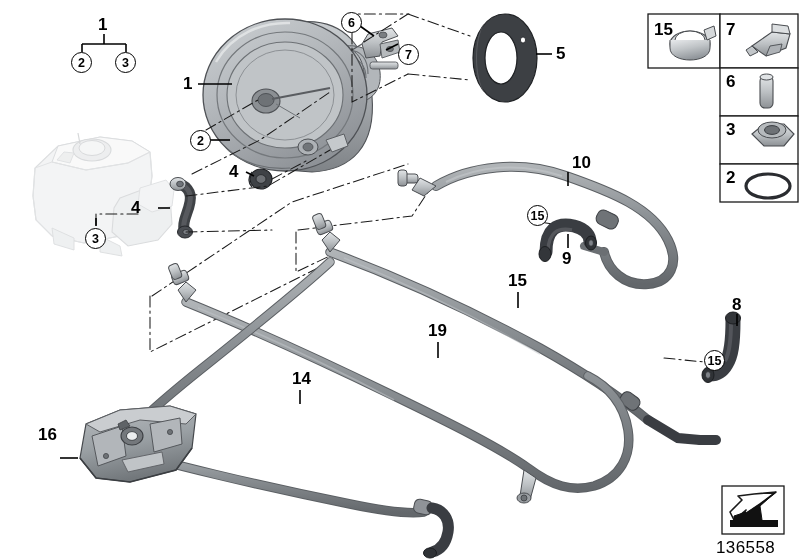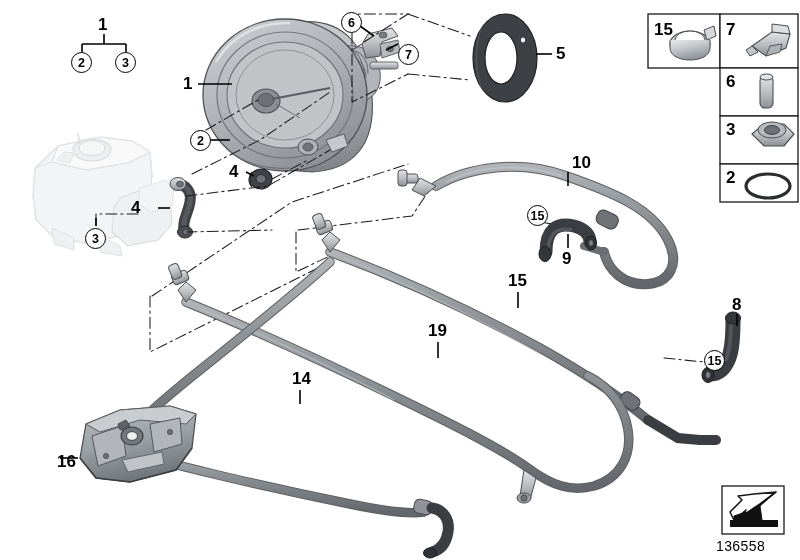--- a/index.html
+++ b/index.html
@@ -52,21 +52,21 @@
     font-family: "Liberation Sans", sans-serif;
     font-weight: bold;
     font-size: 17px;
     color: #000000;
   }
   .diagram-id {
     position: absolute;
     left: 716px;
     top: 538px;
     font-family: "Liberation Sans", sans-serif;
-    font-size: 14px;
+    font-size: 17px;
     color: #000000;
     letter-spacing: 0.4px;
   }
 </style>
 </head>
 <body>
 
 <div id="page">
 
   <svg class="svg-layer" viewBox="0 0 800 560">
@@ -399,21 +399,21 @@
   <div class="callout" style="left:131px; top:199px;">4</div>
 
   <div class="callout" style="left:556px; top:154px;margin-left:16px;">10</div>
   <div class="callout-circled" style="left:527px; top:205px;">15</div>
   <div class="callout" style="left:562px; top:250px;">9</div>
   <div class="callout" style="left:508px; top:272px;">15</div>
   <div class="callout" style="left:428px; top:322px;">19</div>
   <div class="callout" style="left:732px; top:296px;">8</div>
   <div class="callout-circled" style="left:704px; top:350px;">15</div>
   <div class="callout" style="left:292px; top:370px;">14</div>
-  <div class="callout" style="left:38px; top:453px;margin-left:19px;">16</div>
+  <div class="callout" style="left:38px; top:426px;">16</div>
 
   <div class="legend-num" style="left:654px; top:20px;">15</div>
   <div class="legend-num" style="left:726px; top:20px;">7</div>
   <div class="legend-num" style="left:726px; top:72px;">6</div>
   <div class="legend-num" style="left:726px; top:120px;">3</div>
   <div class="legend-num" style="left:726px; top:168px;">2</div>
 
   <div class="diagram-id">136558</div>
 
 </div>

